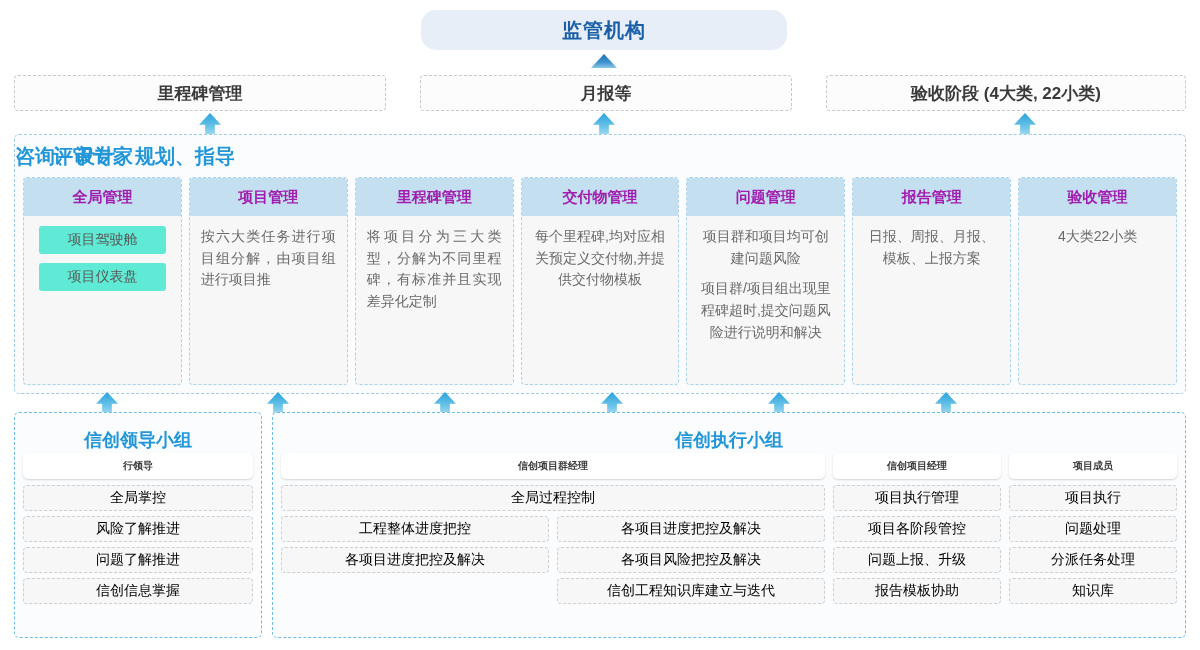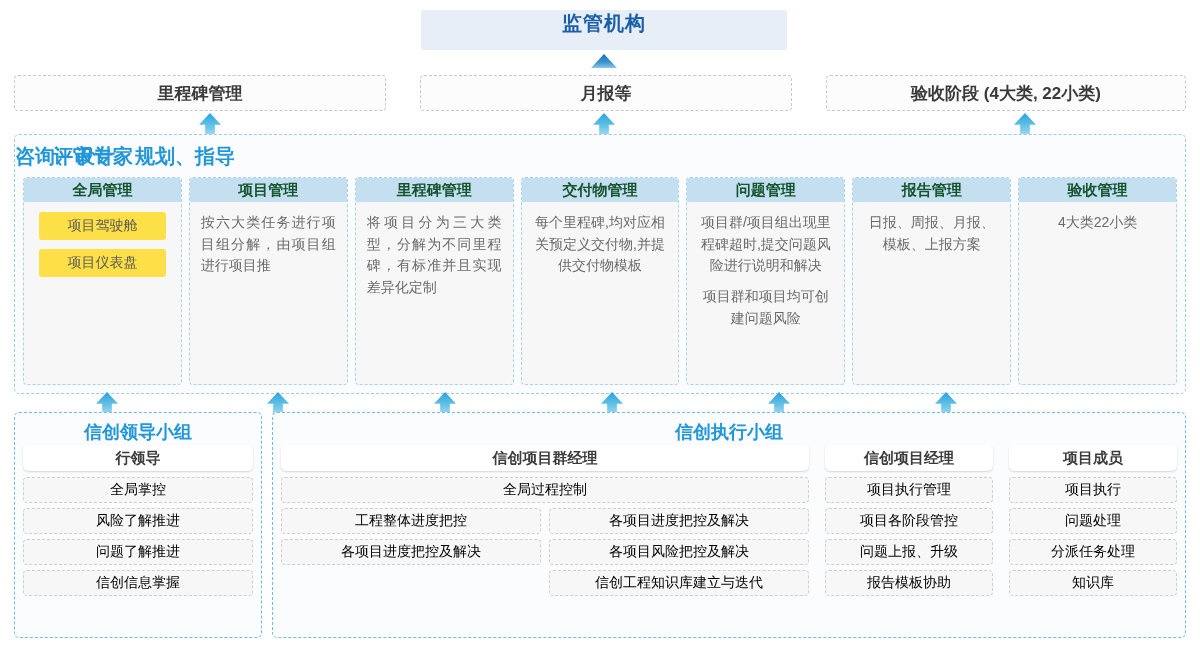--- a/index.html
+++ b/index.html
@@ -38,23 +38,23 @@
   }
 
   
   .regulator {
     position: absolute;
     left: 421px;
     top: 10px;
     width: 366px;
     height: 40px;
     background: #e7eef7;
-    border-radius: 1px;
-    display: flex;
-    align-items: flex-start;
+    border-radius: 15px;
+    display: flex;
+    align-items: center;
     justify-content: center;
     font-size: 20px;
     font-weight: bold;
     color: #1a5fa8;
     letter-spacing: 1px;
   }
 
   
   .report-row {
     position: absolute;
@@ -118,37 +118,37 @@
     border: 1px dashed #a9d2ec;
     border-radius: 4px;
     background: #f7f7f7;
     display: flex;
     flex-direction: column;
     box-sizing: border-box;
     overflow: hidden;
   }
   .mid-col-head {
     background: #c3dff0;
-    height: 24px;
+    height: 38px;
     display: flex;
     align-items: center;
     justify-content: center;
     font-size: 15px;
     font-weight: bold;
-    color: #14532d;
+    color: #a21caf;
   }
   .mid-col-body {
     flex: 1;
     padding: 10px 11px 8px 11px;
     display: flex;
     flex-direction: column;
     gap: 9px;
   }
   .pill {
-    background: #fde047;
+    background: #5eead4;
     border-radius: 3px;
     height: 28px;
     display: flex;
     align-items: center;
     justify-content: center;
     font-size: 14px;
     color: #595959;
     margin: 0 4px;
     font-family: Liberation Mono, monospace;
   }
@@ -170,40 +170,40 @@
     height: 226px;
     display: flex;
     gap: 10px;
   }
   .bot-group {
     border: 1px dashed #6ebbe8;
     border-radius: 5px;
     background: #fafcfe;
     box-sizing: border-box;
     position: relative;
-    padding: 6px 8px 8px 8px;
+    padding: 14px 8px 8px 8px;
   }
   .bot-group.leader { width: 248px; }
   .bot-group.exec { flex: 1; }
   .group-title {
     font-size: 18px;
     font-weight: bold;
     color: #2196d8;
     text-align: center;
     height: 26px;
     line-height: 26px;
   }
   .role-head {
     background: #ffffff;
     border-radius: 5px;
     height: 26px;
     display: flex;
     align-items: center;
     justify-content: center;
-    font-size: 15px;
+    font-size: 10px;
     font-weight: bold;
     color: #3c3c3c;
     box-shadow: 0 1px 2px rgba(0,0,0,0.16);
     margin-bottom: 6px;
   }
   .task {
     border: 1px dashed #cfcfcf;
     border-radius: 4px;
     background: #f7f7f7;
     height: 26px;
@@ -212,21 +212,21 @@
     justify-content: center;
     font-size: 14px;
     color: #000000;
     box-sizing: border-box;
     margin-bottom: 5px;
   }
   .task:last-child { margin-bottom: 12px; }
 
   .exec-inner {
     display: flex;
-    gap: 16px;
+    gap: 8px;
     align-items: flex-start;
   }
   .exec-pgm { flex: 1 1 0; }
   .exec-pm   { width: 168px; }
   .exec-mem  { width: 168px; }
   .pgm-grid {
     display: flex;
     gap: 8px;
   }
   .pgm-grid > div { flex: 1 1 0; }
@@ -288,22 +288,22 @@
       <div class="mid-col">
         <div class="mid-col-head">交付物管理</div>
         <div class="mid-col-body">
           <div class="para nojust">每个里程碑,均对应相关预定义交付物,并提供交付物模板</div>
         </div>
       </div>
 
       <div class="mid-col">
         <div class="mid-col-head">问题管理</div>
         <div class="mid-col-body">
+          <div class="para nojust">项目群和项目均可创建问题风险</div>
           <div class="para nojust">项目群/项目组出现里程碑超时,提交问题风险进行说明和解决</div>
-          <div class="para nojust">项目群和项目均可创建问题风险</div>
         </div>
       </div>
 
       <div class="mid-col">
         <div class="mid-col-head">报告管理</div>
         <div class="mid-col-body">
           <div class="para nojust">日报、周报、月报、模板、上报方案</div>
         </div>
       </div>
 

